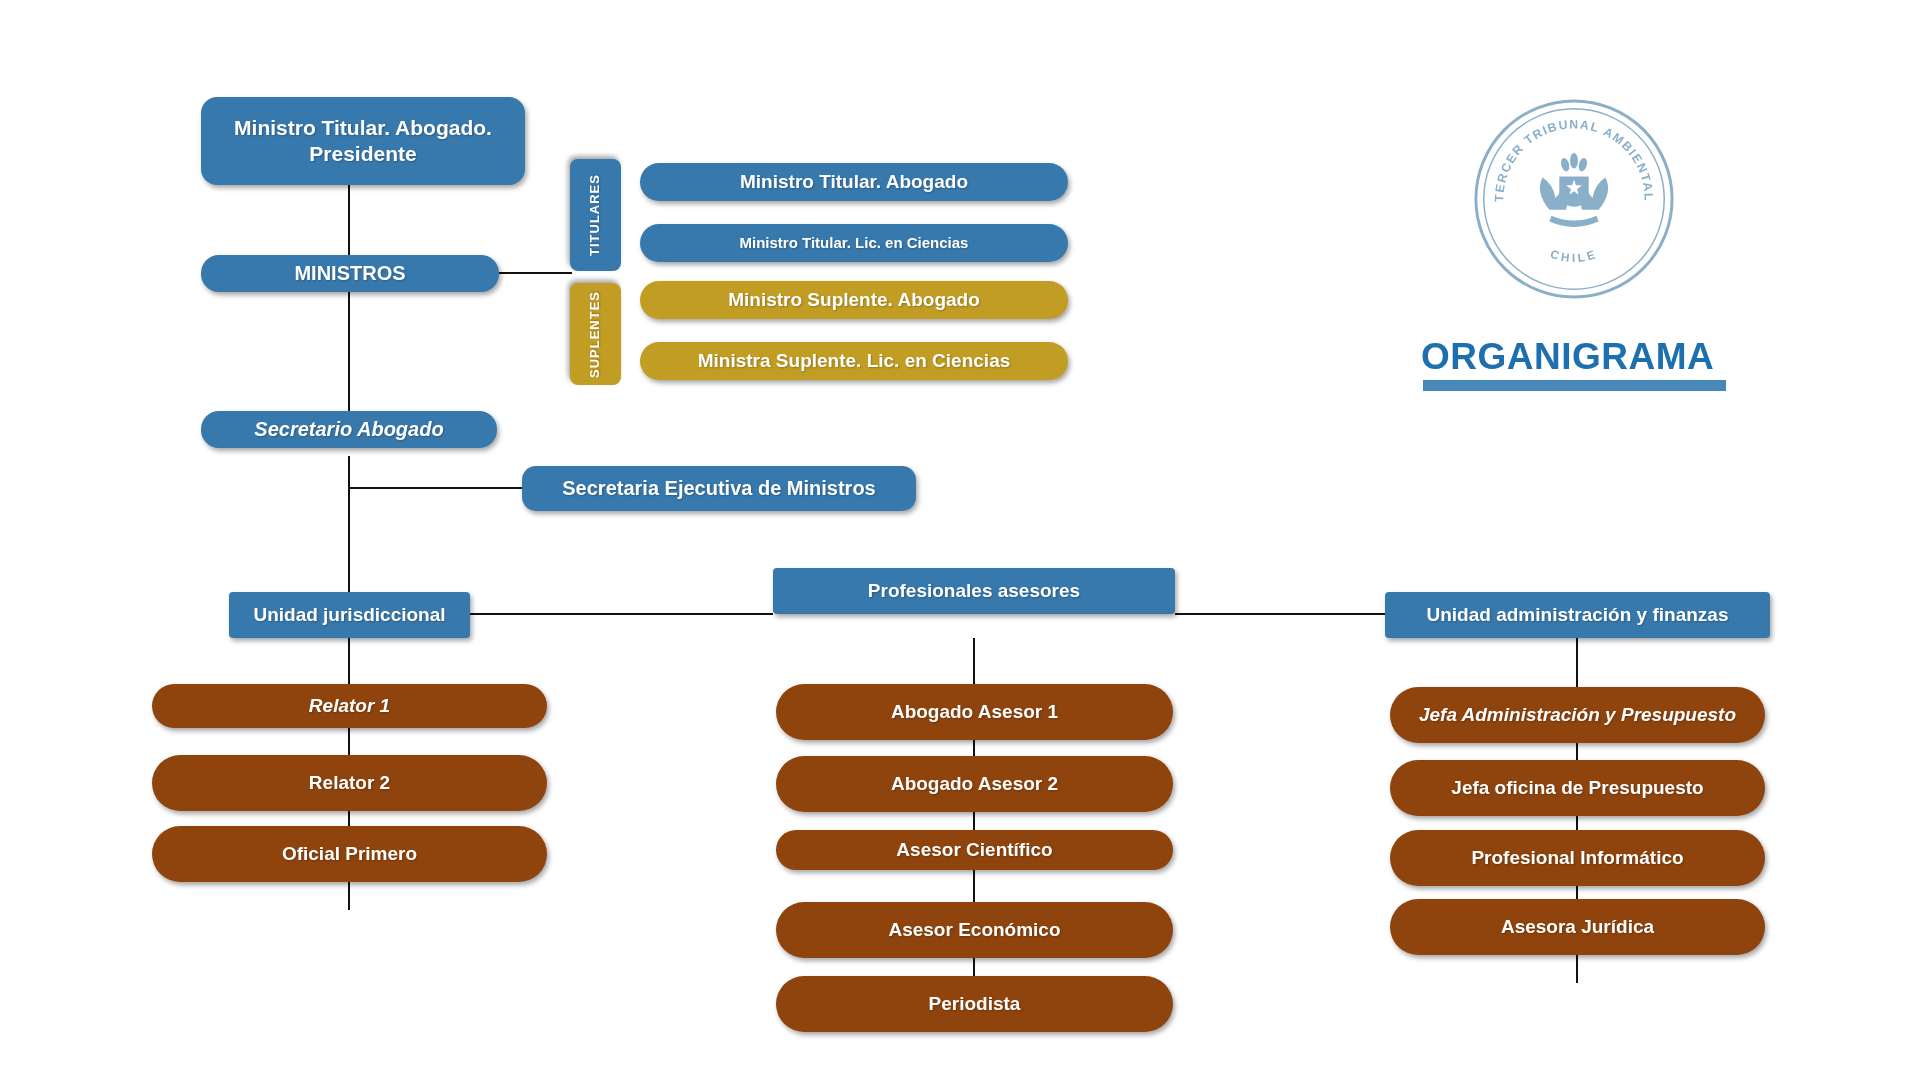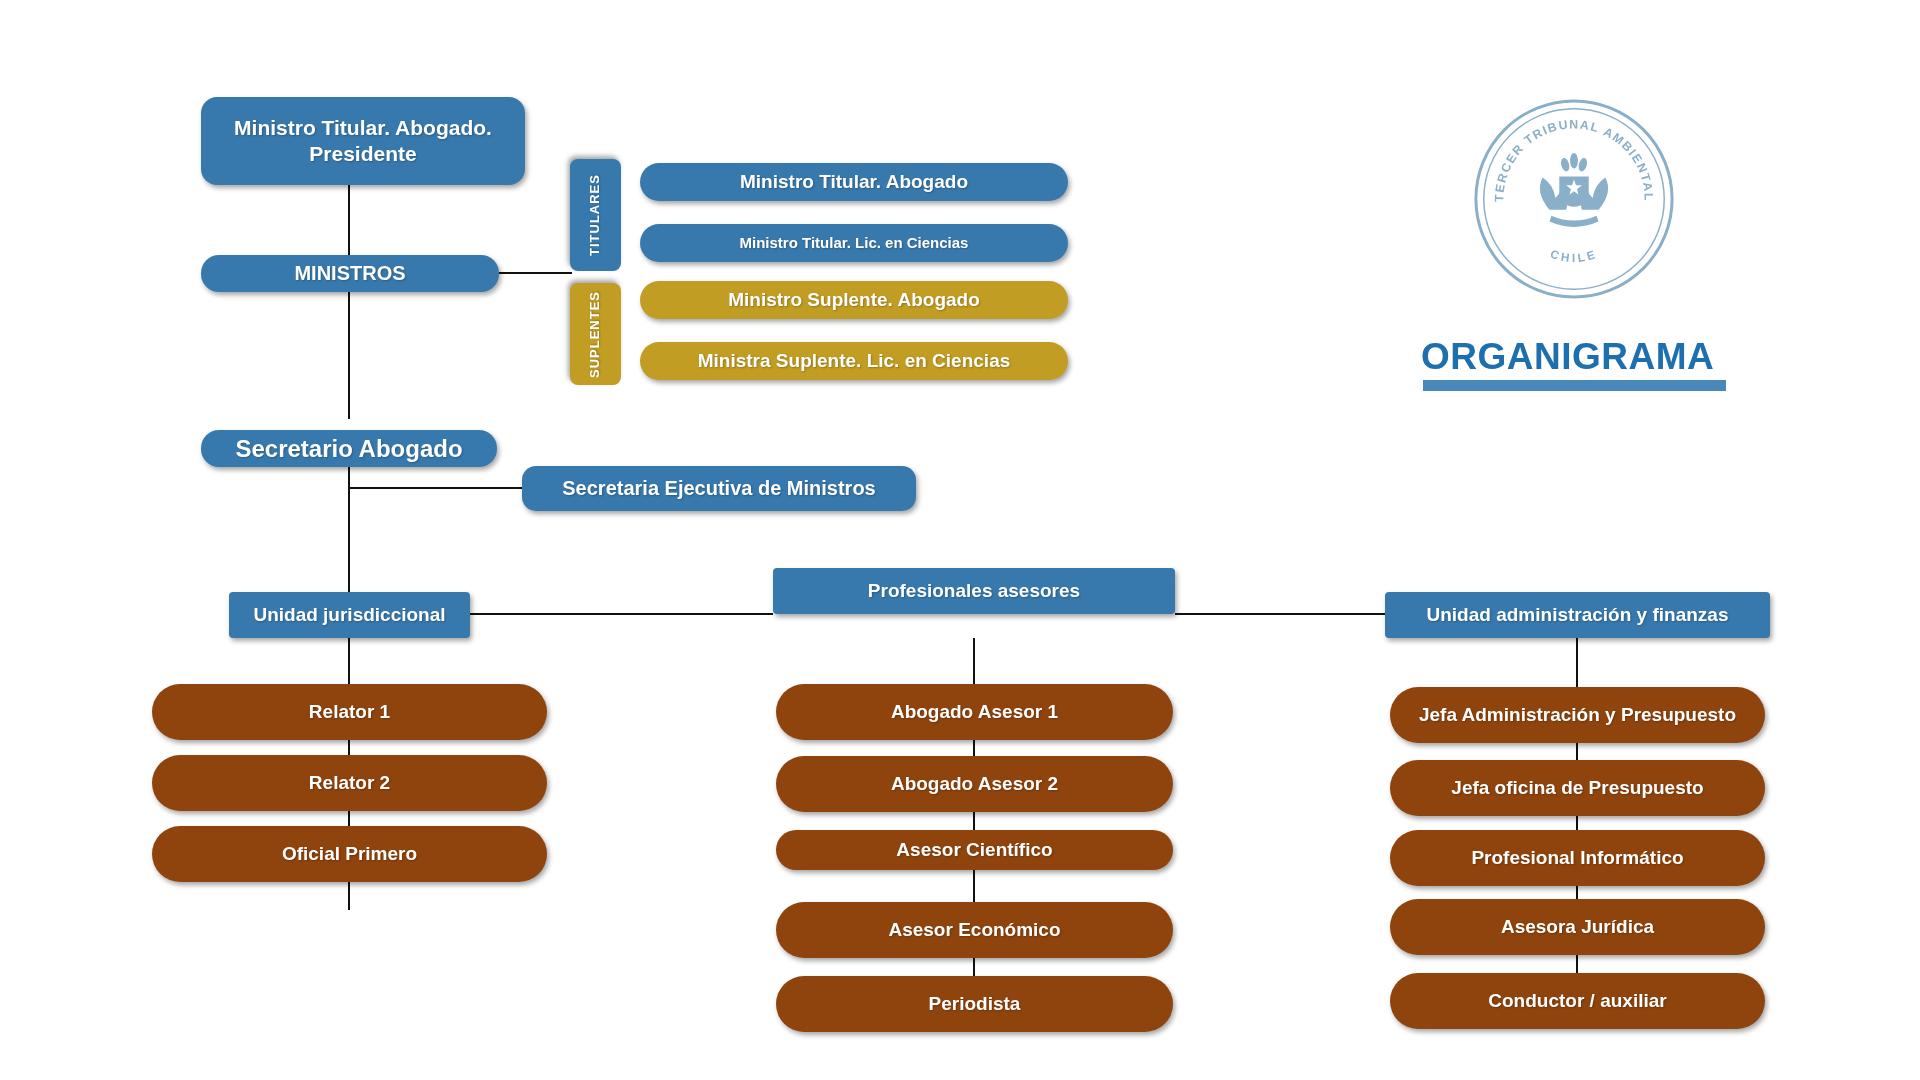--- a/index.html
+++ b/index.html
@@ -49,42 +49,41 @@
   <div class="box blue" style="left:201px;top:255px;width:298px;height:37px;border-radius:18px;font-size:20px;">MINISTROS</div>
 
   <div class="box blue vtab" style="left:570px;top:159px;width:51px;height:112px;border-radius:8px;">TITULARES</div>
   <div class="box gold vtab" style="left:570px;top:283px;width:51px;height:102px;border-radius:8px;">SUPLENTES</div>
 
   <div class="box blue" style="left:640px;top:163px;width:428px;height:38px;border-radius:19px;font-size:19px;">Ministro Titular. Abogado</div>
   <div class="box blue" style="left:640px;top:224px;width:428px;height:38px;border-radius:19px;font-size:15px;">Ministro Titular. Lic. en Ciencias</div>
   <div class="box gold" style="left:640px;top:281px;width:428px;height:38px;border-radius:19px;font-size:19px;">Ministro Suplente. Abogado</div>
   <div class="box gold" style="left:640px;top:342px;width:428px;height:38px;border-radius:19px;font-size:19px;">Ministra Suplente. Lic. en Ciencias</div>
 
-  <div class="box blue" style="left:201px;top:430px;width:296px;height:37px;border-radius:18px;font-size:24px;">Secretario Abogado</div>
+  <div class="box blue" style="left:201px;top:411px;width:296px;height:37px;border-radius:18px;font-size:20px;font-style:italic;">Secretario Abogado</div>
   <div class="box blue" style="left:229px;top:592px;width:241px;height:46px;border-radius:4px;font-size:19px;">Unidad jurisdiccional</div>
 
   <div class="box blue" style="left:522px;top:466px;width:394px;height:45px;border-radius:14px;font-size:20px;">Secretaria Ejecutiva de Ministros</div>
   <div class="box blue" style="left:773px;top:568px;width:402px;height:46px;border-radius:4px;font-size:19px;">Profesionales asesores</div>
   <div class="box blue" style="left:1385px;top:592px;width:385px;height:46px;border-radius:4px;font-size:19px;">Unidad administración y finanzas</div>
 
-  <div class="box brown" style="left:152px;top:684px;width:395px;height:56px;border-radius:28px;font-size:19px;">Relator 1</div>
+  <div class="box brown" style="left:152px;top:684px;width:395px;height:44px;border-radius:28px;font-size:19px;font-style:italic;">Relator 1</div>
   <div class="box brown" style="left:152px;top:755px;width:395px;height:56px;border-radius:28px;font-size:19px;">Relator 2</div>
   <div class="box brown" style="left:152px;top:826px;width:395px;height:56px;border-radius:28px;font-size:19px;">Oficial Primero</div>
 
   <div class="box brown" style="left:776px;top:684px;width:397px;height:56px;border-radius:28px;font-size:19px;">Abogado Asesor 1</div>
   <div class="box brown" style="left:776px;top:756px;width:397px;height:56px;border-radius:28px;font-size:19px;">Abogado Asesor 2</div>
   <div class="box brown" style="left:776px;top:830px;width:397px;height:40px;border-radius:28px;font-size:19px;">Asesor Científico</div>
   <div class="box brown" style="left:776px;top:902px;width:397px;height:56px;border-radius:28px;font-size:19px;">Asesor Económico</div>
   <div class="box brown" style="left:776px;top:976px;width:397px;height:56px;border-radius:28px;font-size:19px;">Periodista</div>
 
-  <div class="box brown" style="left:1390px;top:687px;width:375px;height:56px;border-radius:28px;font-size:19px;">Jefa Administración y Presupuesto</div>
+  <div class="box brown" style="left:1390px;top:687px;width:375px;height:56px;border-radius:28px;font-size:19px;font-style:italic;">Jefa Administración y Presupuesto</div>
   <div class="box brown" style="left:1390px;top:760px;width:375px;height:56px;border-radius:28px;font-size:19px;">Jefa oficina de Presupuesto</div>
   <div class="box brown" style="left:1390px;top:830px;width:375px;height:56px;border-radius:28px;font-size:19px;">Profesional Informático</div>
   <div class="box brown" style="left:1390px;top:899px;width:375px;height:56px;border-radius:28px;font-size:19px;">Asesora Jurídica</div>
-  <div class="box brown" style="left:1390px;top:973px;width:375px;height:56px;border-radius:28px;font-size:19px;">Conductor / auxiliar</div>
 
   <svg style="position:absolute;left:1471px;top:96px;z-index:2;" width="206" height="206" viewBox="0 0 210 210">
     <circle class="seal-stroke" cx="105" cy="105" r="100" stroke-width="3"></circle>
     <circle class="seal-stroke" cx="105" cy="105" r="92" stroke-width="1.5"></circle>
     <defs>
       <path id="arcTop" d="M 37.3,129.6 A 72,72 0 1 1 172.7,129.6"></path>
       <path id="arcBottom" d="M 59,150 A 65,65 0 0 0 151,150"></path>
     </defs>
     <text class="seal-text" font-size="12.5" letter-spacing="1.5">
       <textPath href="#arcTop" startOffset="50%" text-anchor="middle">TERCER TRIBUNAL AMBIENTAL</textPath>

